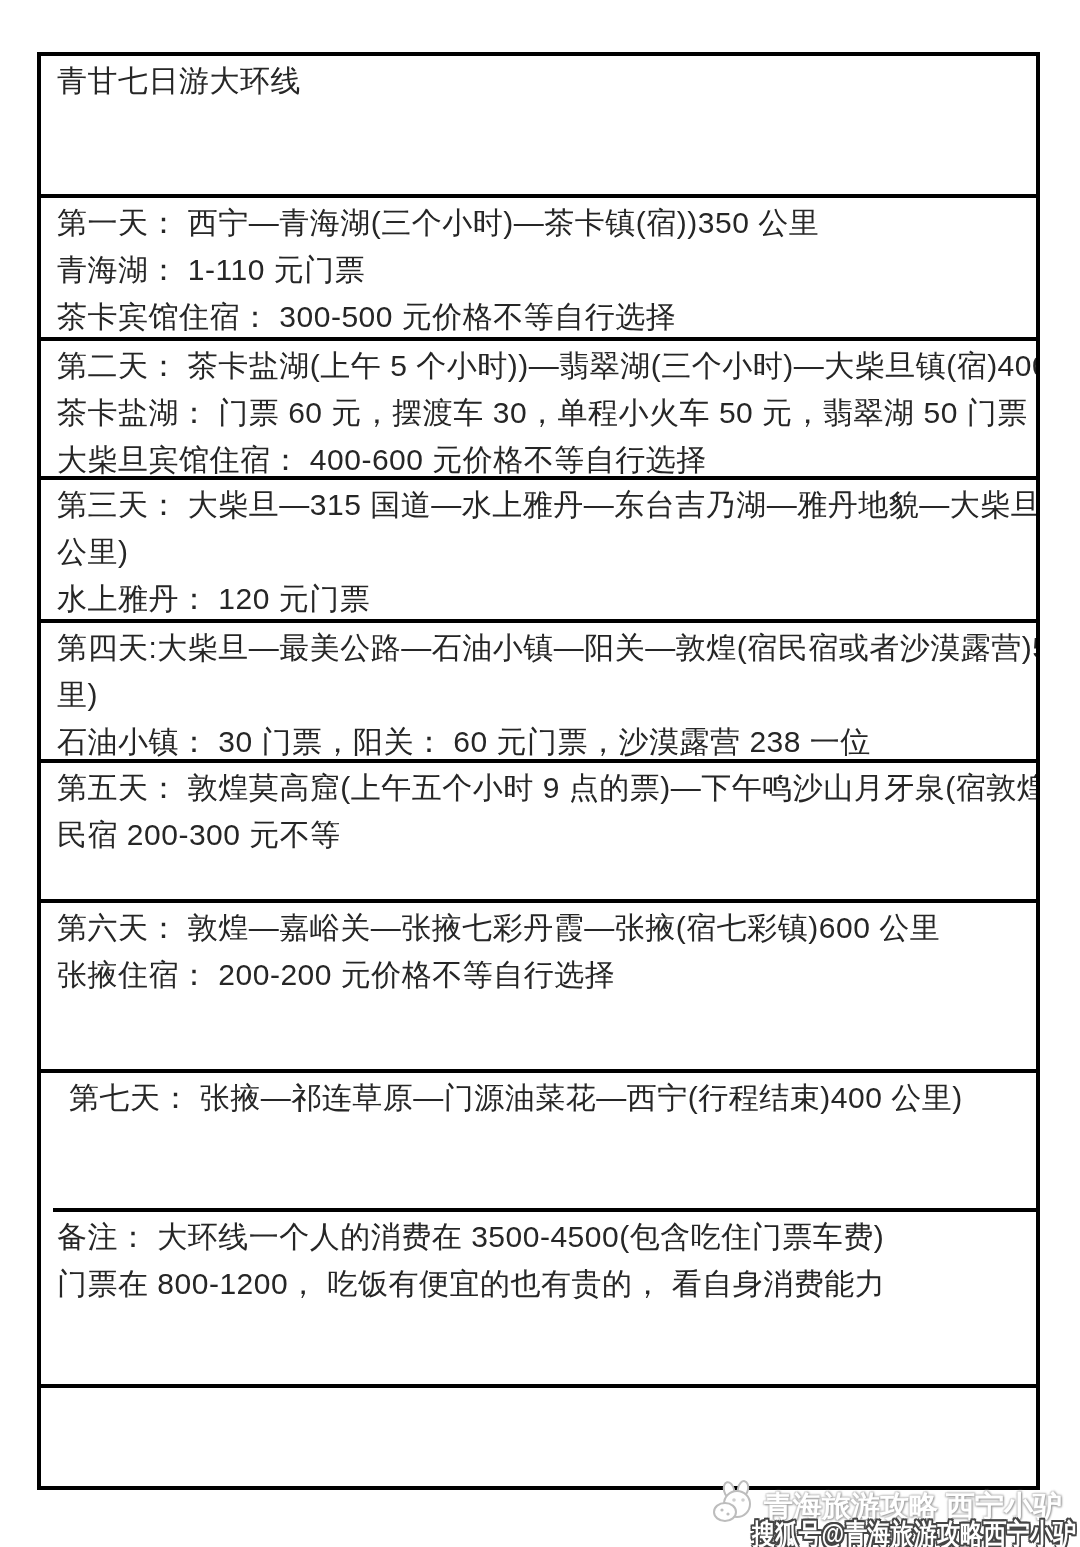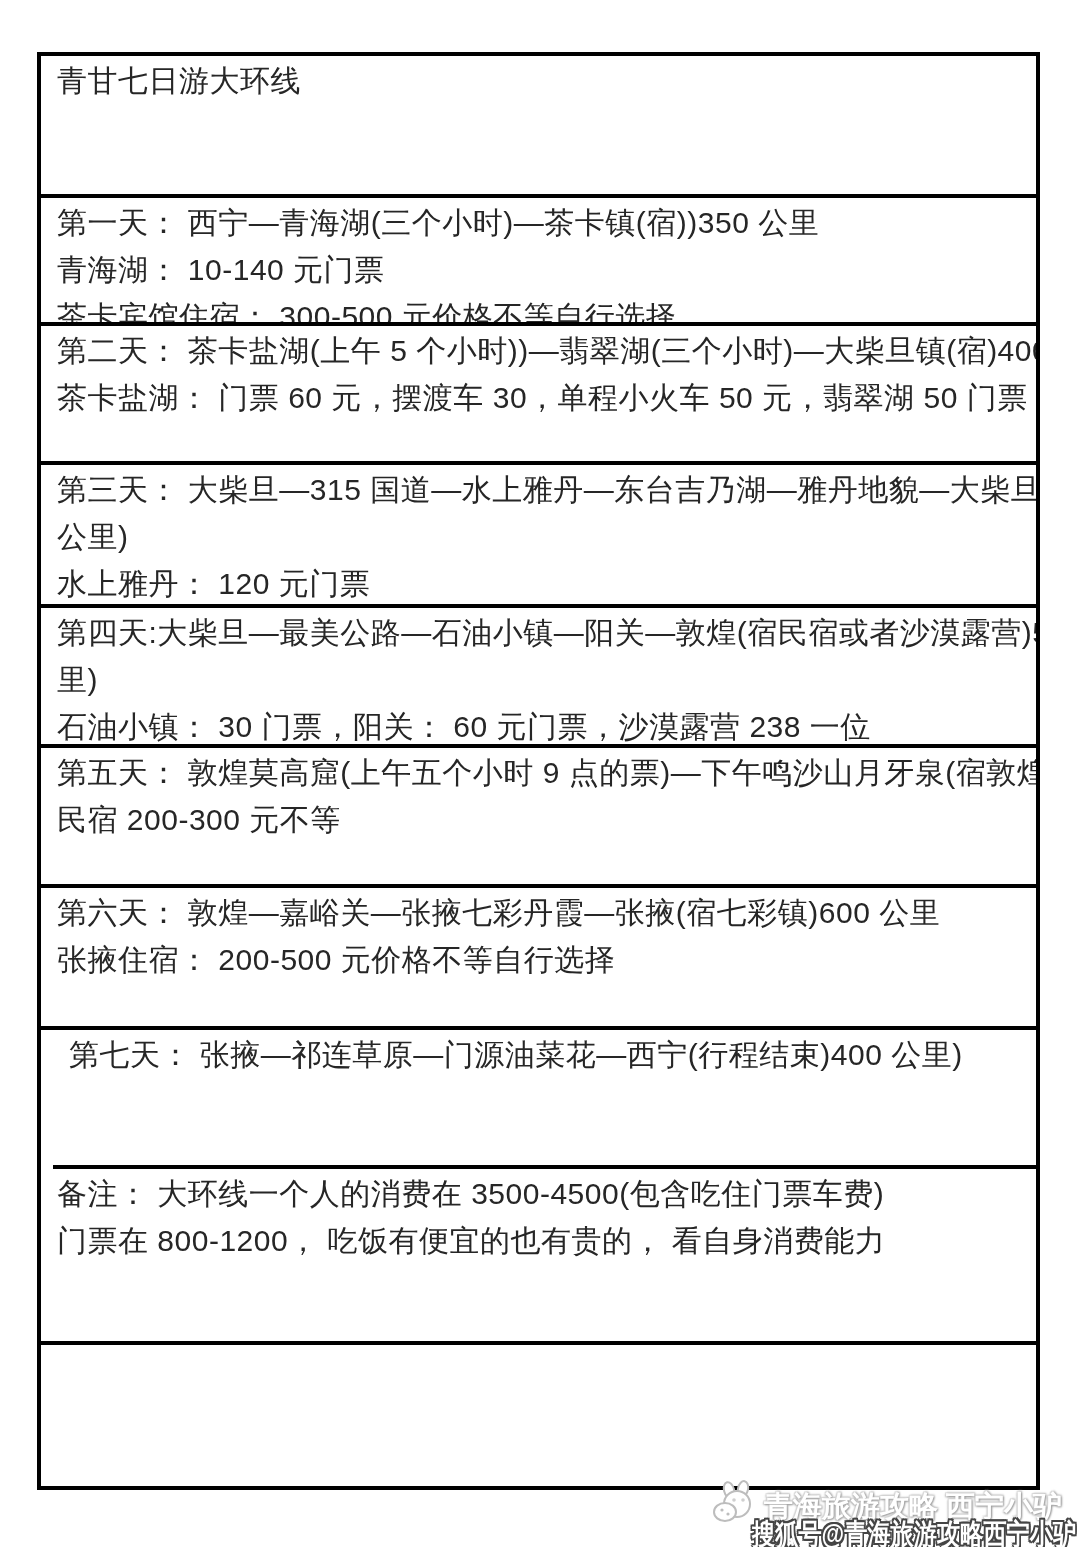--- a/index.html
+++ b/index.html
@@ -87,46 +87,47 @@
 </style>
 </head>
 <body>
 
 <div class="page">
 
   <div class="itinerary-table">
       <div class="row" style="height: 142px;">
         <div class="line">青甘七日游大环线</div>
       </div>
-      <div class="row" style="height: 128px;">
+      <div class="row" style="height: 143px;">
         <div class="line">第一天： 西宁—青海湖(三个小时)—茶卡镇(宿))350 公里</div>
-        <div class="line">青海湖： 10-140 元门票</div>
+        <div class="line">青海湖： 1-110 元门票</div>
         <div class="line">茶卡宾馆住宿： 300-500 元价格不等自行选择</div>
       </div>
       <div class="row" style="height: 139px;">
         <div class="line">第二天： 茶卡盐湖(上午 5 个小时))—翡翠湖(三个小时)—大柴旦镇(宿)400 公里</div>
         <div class="line">茶卡盐湖： 门票 60 元，摆渡车 30，单程小火车 50 元，翡翠湖 50 门票</div>
+        <div class="line">大柴旦宾馆住宿： 400-600 元价格不等自行选择</div>
       </div>
       <div class="row" style="height: 143px;">
         <div class="line">第三天： 大柴旦—315 国道—水上雅丹—东台吉乃湖—雅丹地貌—大柴旦(宿)500</div>
         <div class="line">公里)</div>
         <div class="line">水上雅丹： 120 元门票</div>
       </div>
       <div class="row" style="height: 140px;">
         <div class="line">第四天:大柴旦—最美公路—石油小镇—阳关—敦煌(宿民宿或者沙漠露营)550 公</div>
         <div class="line">里)</div>
         <div class="line">石油小镇： 30 门票，阳关： 60 元门票，沙漠露营 238 一位</div>
       </div>
       <div class="row" style="height: 140px;">
         <div class="line">第五天： 敦煌莫高窟(上午五个小时 9 点的票)—下午鸣沙山月牙泉(宿敦煌民宿</div>
         <div class="line">民宿 200-300 元不等</div>
       </div>
-      <div class="row" style="height: 142px;">
+      <div class="row" style="height: 170px;">
         <div class="line">第六天： 敦煌—嘉峪关—张掖七彩丹霞—张掖(宿七彩镇)600 公里</div>
-        <div class="line">张掖住宿： 200-500 元价格不等自行选择</div>
+        <div class="line">张掖住宿： 200-200 元价格不等自行选择</div>
       </div>
       <div class="row" style="height: 139px; margin-left: 12px;">
         <div class="line">第七天： 张掖—祁连草原—门源油菜花—西宁(行程结束)400 公里)</div>
       </div>
       <div class="row" style="height: 176px;">
         <div class="line">备注： 大环线一个人的消费在 3500-4500(包含吃住门票车费)</div>
         <div class="line">门票在 800-1200， 吃饭有便宜的也有贵的， 看自身消费能力</div>
       </div>
       <div class="row" style="height: 146px;"></div>
     </div>

